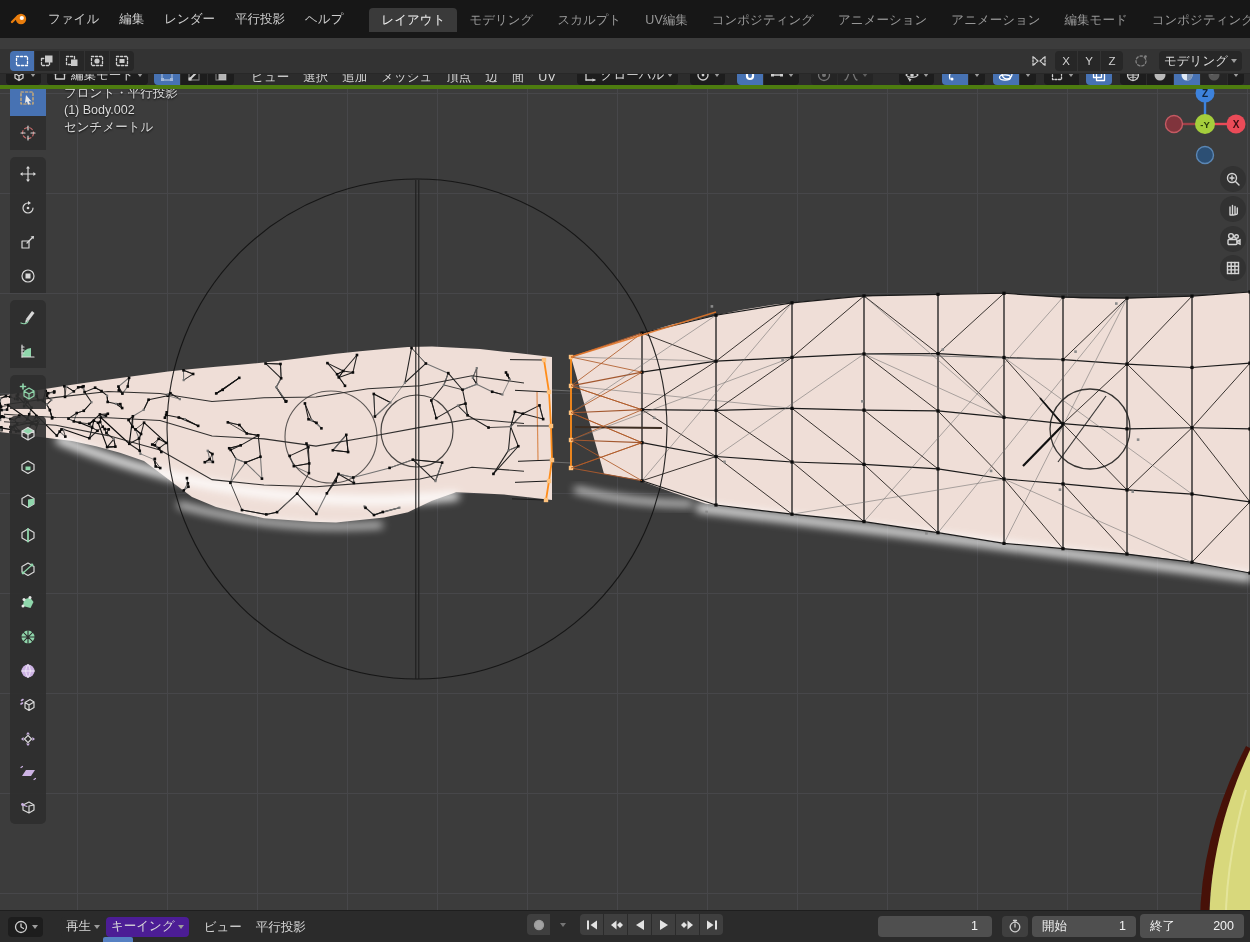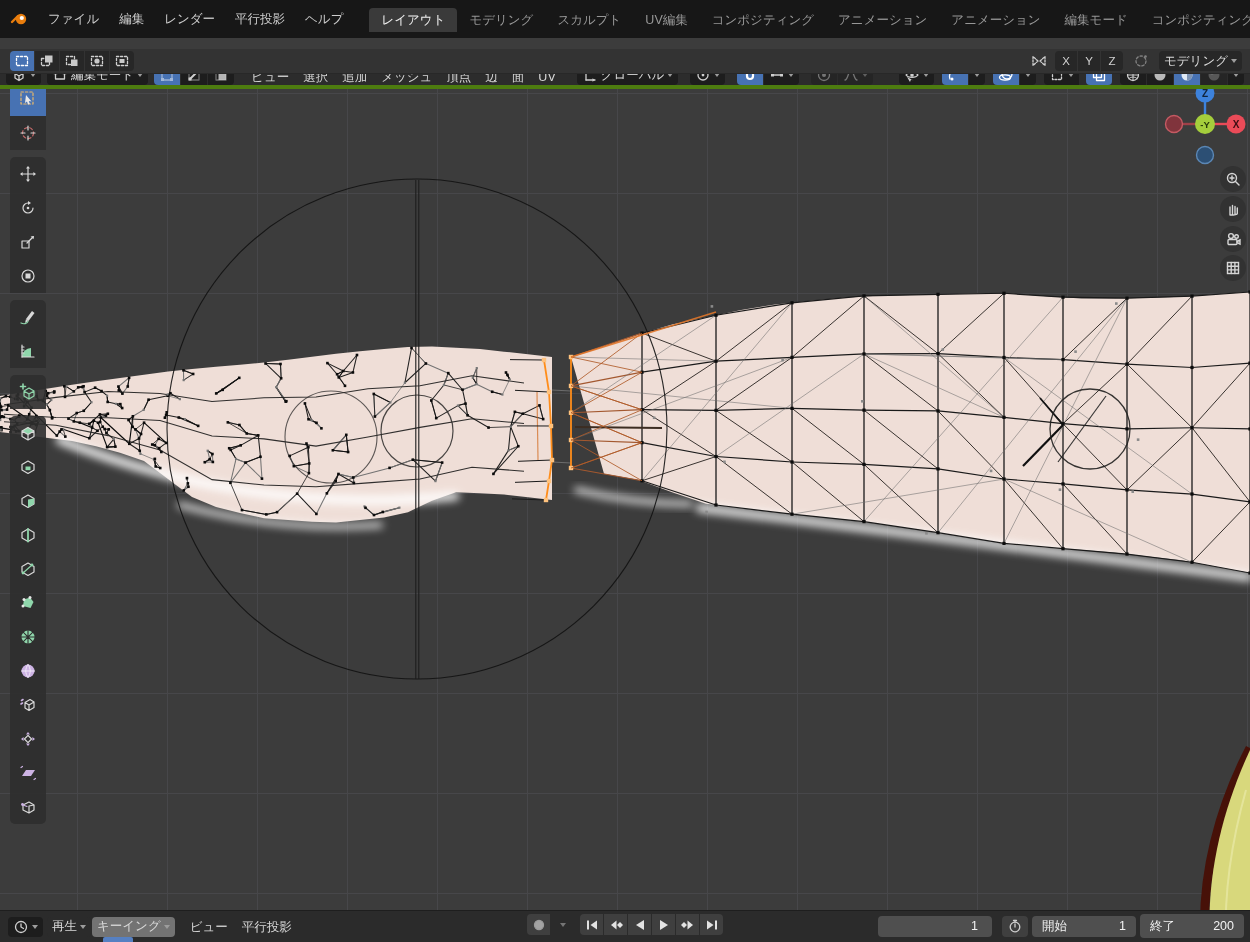--- a/index.html
+++ b/index.html
@@ -1395,20 +1395,25 @@
           <circle cx="8" cy="8" r="5" stroke-dasharray="2.4 2"></circle>
           <circle cx="12.5" cy="3.5" r="1.3" fill="#cfcfcf" stroke="none"></circle>
         </svg>
       </span>
     <div class="hbtn rb" style="margin-right:8px;background:#272727">
       <span>モデリング</span>
       <span class="chev"></span>
     </div>
   </div>
 
+  <div class="overlaytxt">
+    <div>フロント・平行投影</div>
+    <div>(1) Body.002</div>
+    <div>センチメートル</div>
+  </div>
 
   <div class="ltool">
     <div class="tbtn first active">
         <span class="ic">
           <svg width="20" height="20" viewBox="0 0 20 20">
             <rect x="3" y="3" width="12" height="12" stroke="#e8b86a" stroke-dasharray="2.4 2"></rect>
             <path d="M8 6 L13.5 12.5 L10.8 12 L11.8 15 L10 15.5 L9 12.5 L7 14 Z" fill="#e9e9e9" stroke="none"></path>
           </svg>
         </span>
       </div>
@@ -1641,26 +1646,26 @@
       <div class="hbtn rb" style="background:#1d1d1d">
         <span class="ic">
             <svg width="16" height="16" viewBox="0 0 16 16">
               <circle cx="8" cy="8" r="5.5"></circle>
               <path d="M8 5 V8 L10.5 9.5"></path>
             </svg>
           </span>
         <span class="chev"></span>
       </div>
     </div>
-    <div class="hgrp" style="margin-left:4px">
+    <div class="hgrp" style="margin-left:18px">
       <div class="hbtn rb" style="background:#2b2b2b">
         <span>再生</span>
         <span class="chev"></span>
       </div>
-      <div class="hbtn rb" style="background:#737373">
+      <div class="hbtn rb" style="background:#4c1d95">
         <span>キーイング</span>
         <span class="chev"></span>
       </div>
     </div>
     <span class="hmenu" style="margin-left:8px">ビュー</span>
     <span class="hmenu">平行投影</span>
 
     <div class="tl-center">
       <div class="pgrp" style="opacity:.65">
         <div class="pbtn" style="background:#4a4a4a">

